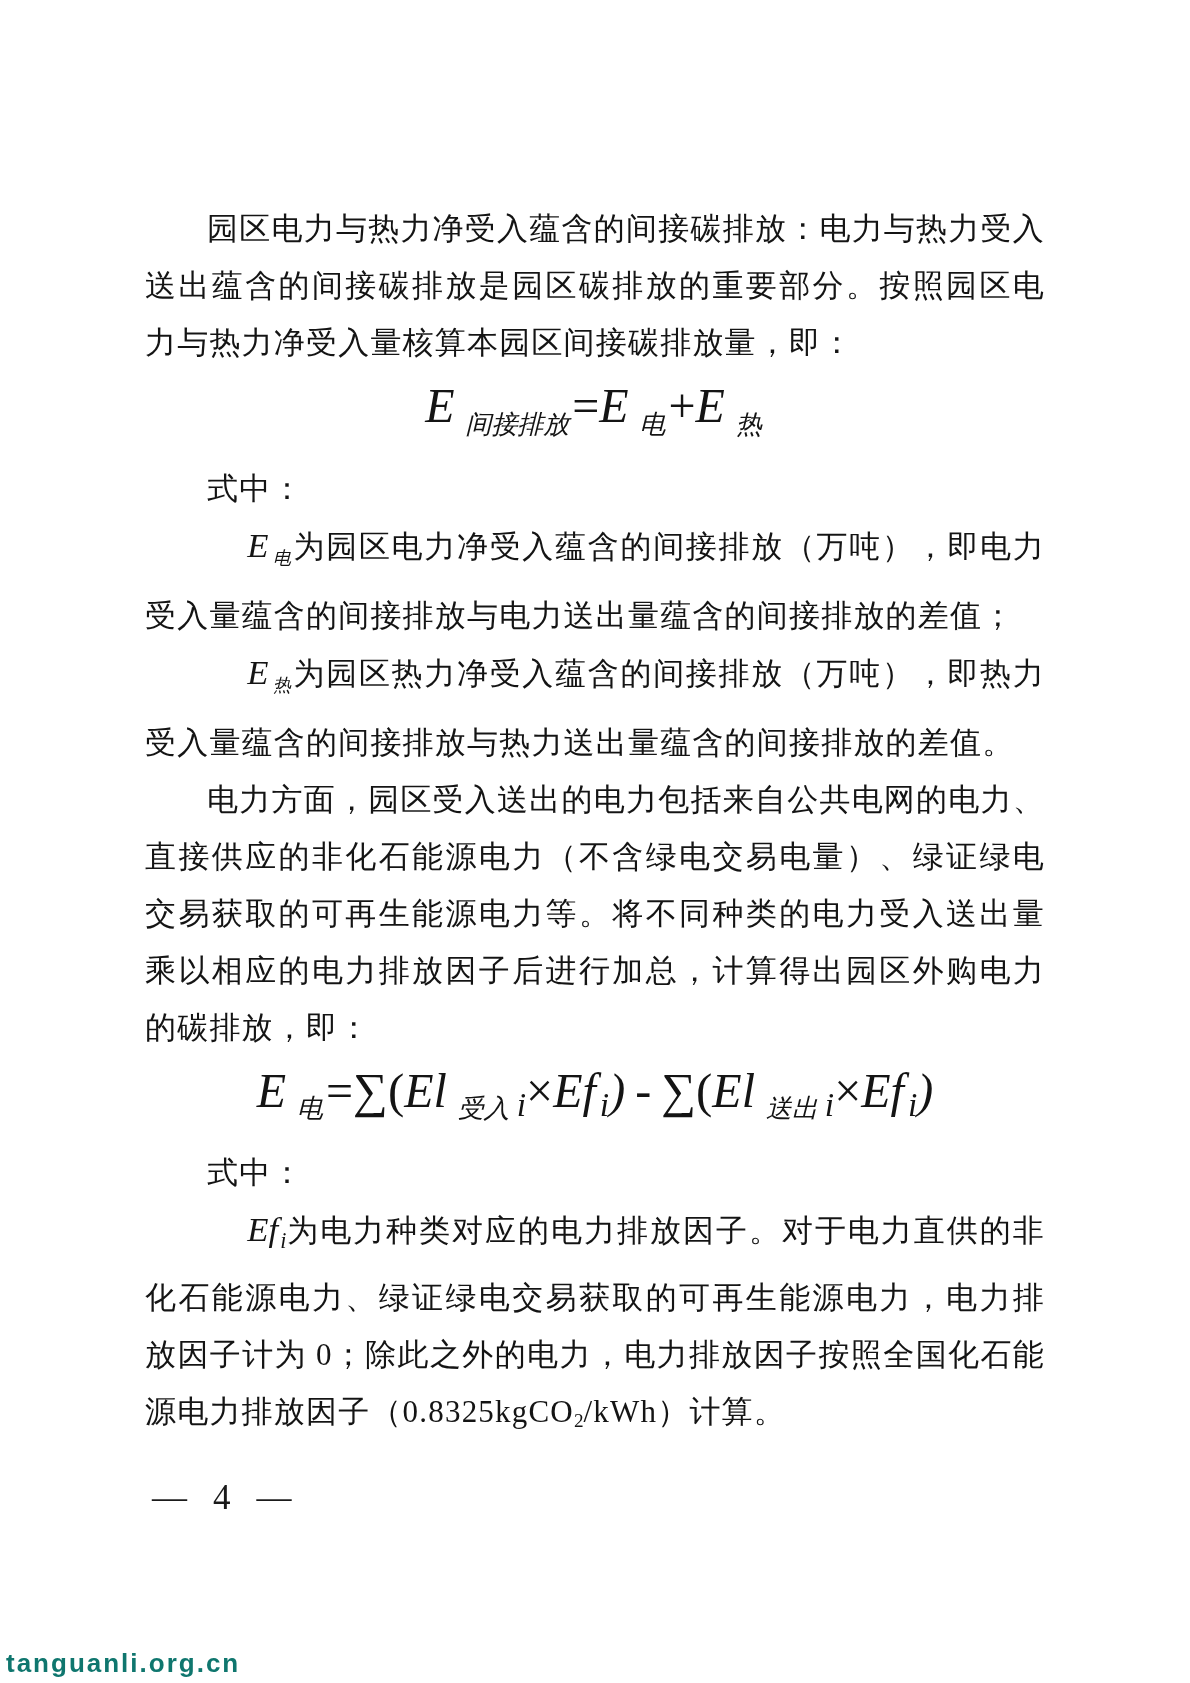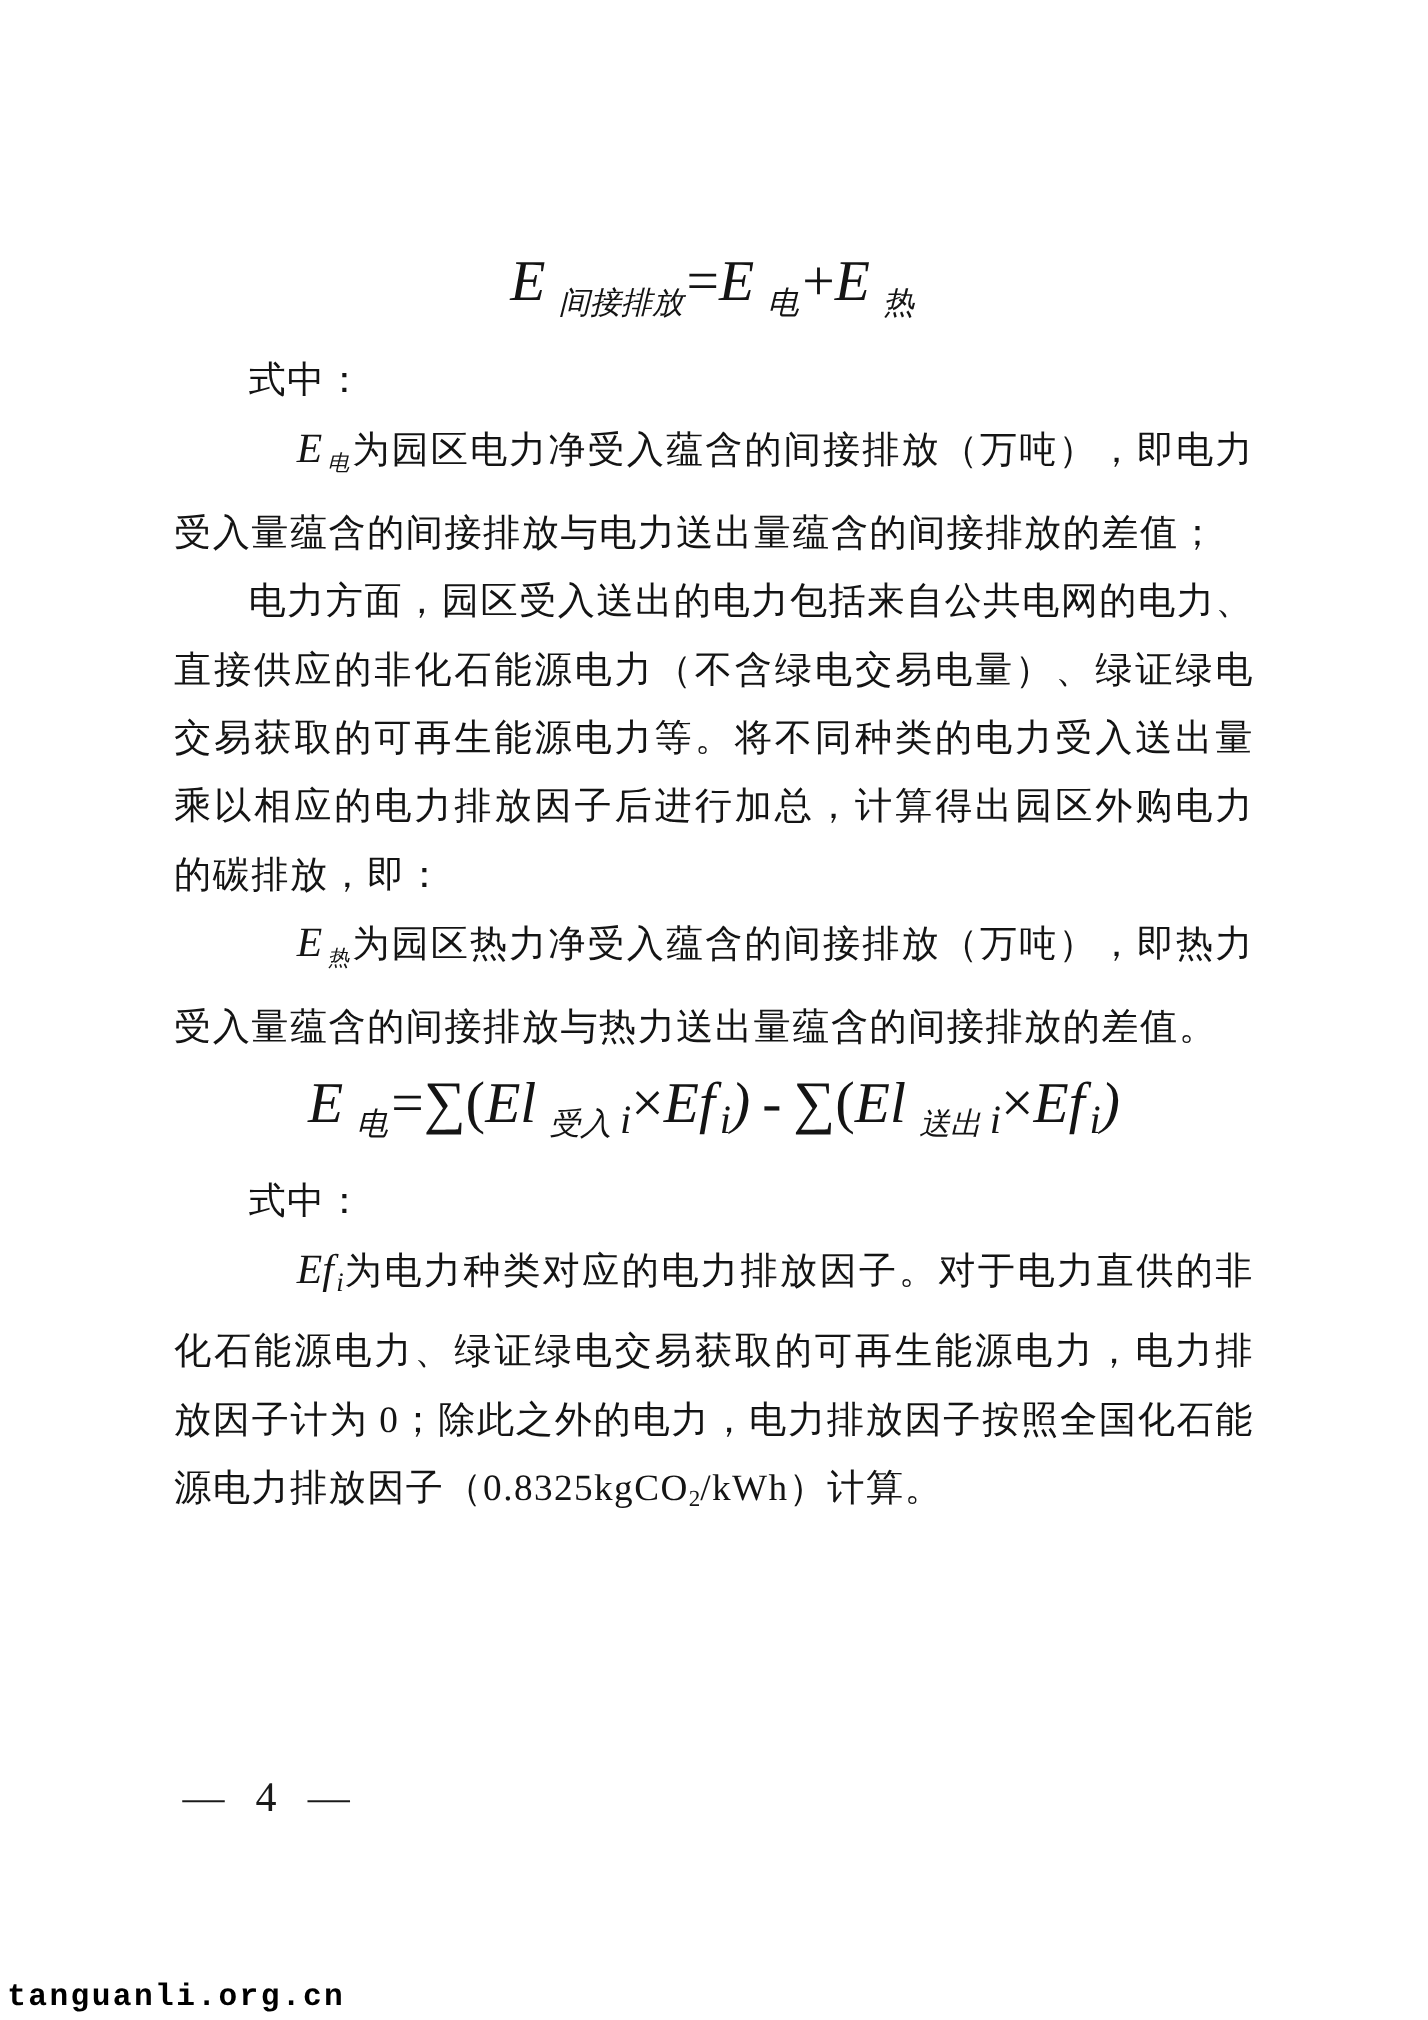--- a/index.html
+++ b/index.html
@@ -102,44 +102,45 @@
     color: #1a1a1a;
     letter-spacing: 0;
   }
   .footer .fdash { color: #1a1a1a; }
   .footer .fnum { margin: 0 26px; }
 
   .watermark {
     position: absolute;
     left: 6px;
     bottom: 4px;
-    font-family: Liberation Mono, monospace;
+    font-family: Liberation Sans, sans-serif;
     font-weight: bold;
     font-size: 26px;
     letter-spacing: 2px;
-    color: #000000;
+    color: #0f766e;
     user-select: none;
   }
 </style>
 </head>
 <body>
 
 <div class="page">
   <div class="content">
 
+    <p class="para indent-2">园区电力与热力净受入蕴含的间接碳排放：电力与热力受入送出蕴含的间接碳排放是园区碳排放的重要部分。按照园区电力与热力净受入量核算本园区间接碳排放量，即：</p>
 
     <p class="formula"><span class="fbase">E</span><span class="fsub">间接排放</span><span class="fop">=</span><span class="fbase">E</span><span class="fsub">电</span><span class="fop">+</span><span class="fbase">E</span><span class="fsub">热</span></p>
 
     <p class="para indent-2">式中：</p>
 
     <p class="para indent-3"><span class="isym">E</span><span class="isub">电</span><span>为园区电力净受入蕴含的间接排放（万吨），即电力受入量蕴含的间接排放与电力送出量蕴含的间接排放的差值；</span></p>
 
+    <p class="para indent-3"><span class="isym">E</span><span class="isub">热</span><span>为园区热力净受入蕴含的间接排放（万吨），即热力受入量蕴含的间接排放与热力送出量蕴含的间接排放的差值。</span></p>
+
     <p class="para indent-2">电力方面，园区受入送出的电力包括来自公共电网的电力、直接供应的非化石能源电力（不含绿电交易电量）、绿证绿电交易获取的可再生能源电力等。将不同种类的电力受入送出量乘以相应的电力排放因子后进行加总，计算得出园区外购电力的碳排放，即：</p>
-
-    <p class="para indent-3"><span class="isym">E</span><span class="isub">热</span><span>为园区热力净受入蕴含的间接排放（万吨），即热力受入量蕴含的间接排放与热力送出量蕴含的间接排放的差值。</span></p>
 
     <p class="formula"><span class="fbase">E</span><span class="fsub">电</span><span class="fop">=</span><span class="fsum">∑(</span><span class="fbase">El</span><span class="fsub">受入</span><span class="fidx">i</span><span class="fop">×</span><span class="fbase">Ef</span><span class="fidx">i</span><span class="fbase">)</span><span class="fminus">-</span><span class="fsum">∑(</span><span class="fbase">El</span><span class="fsub">送出</span><span class="fidx">i</span><span class="fop">×</span><span class="fbase">Ef</span><span class="fidx">i</span><span class="fbase">)</span></p>
 
     <p class="para indent-2">式中：</p>
 
 
     <p class="para indent-3"><span class="isym">Ef</span><span class="iidx">i</span><span>为电力种类对应的电力排放因子。对于电力直供的非化石能源电力、绿证绿电交易获取的可再生能源电力，电力排放因子计为 0；除此之外的电力，电力排放因子按照全国化石能源电力排放因子（0.8325kgCO</span><span class="csub">2</span><span>/kWh）计算。</span></p>
 
   </div>
 

